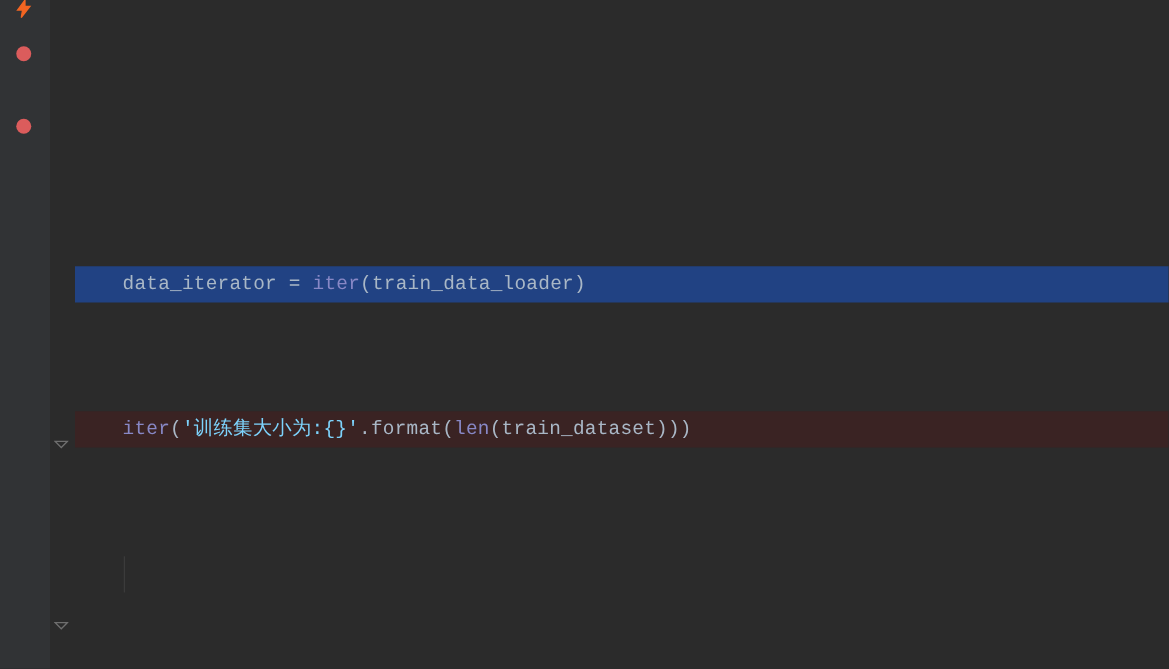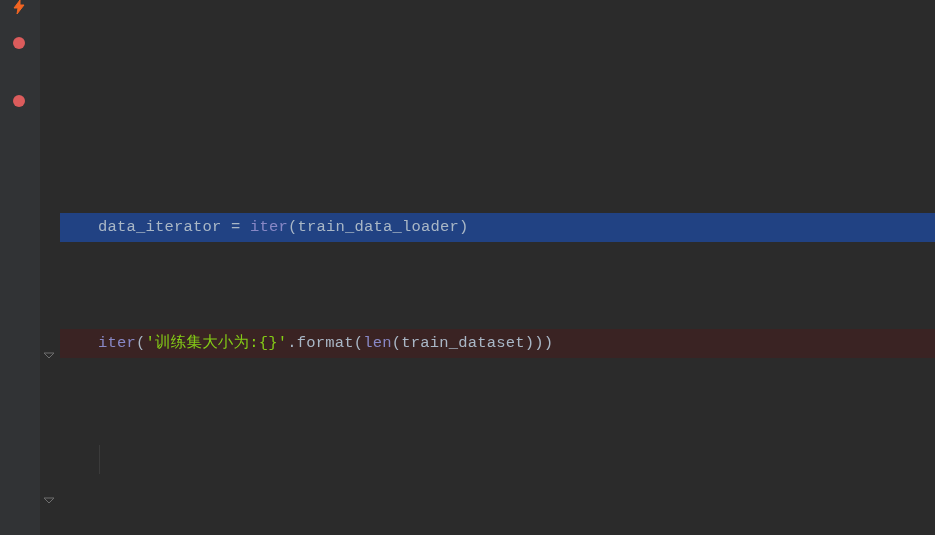--- a/index.html
+++ b/index.html
@@ -63,21 +63,21 @@
   .hl-breakpoint {
     background:#3a2323;
   }
   .indent-guide {
     position:absolute;
     top:0; bottom:0;
     border-left:1px solid #3b3b3b;
   }
   .ig1 { left:39px; }
   .tok-builtin { color:#8888c6; }
-  .tok-str  { color:#84cc16;text-align:center; }
+  .tok-str  { color:#7dd3fc;text-align:center; }
   .tok-default { color:#a9b7c6; }
   .pad { display:inline-block; }
 </style>
 </head>
 <body>
 
 <div class="gutter"></div>
 <div class="extra-gutter"></div>
 
 <div class="gutter-icon flash-icon">

